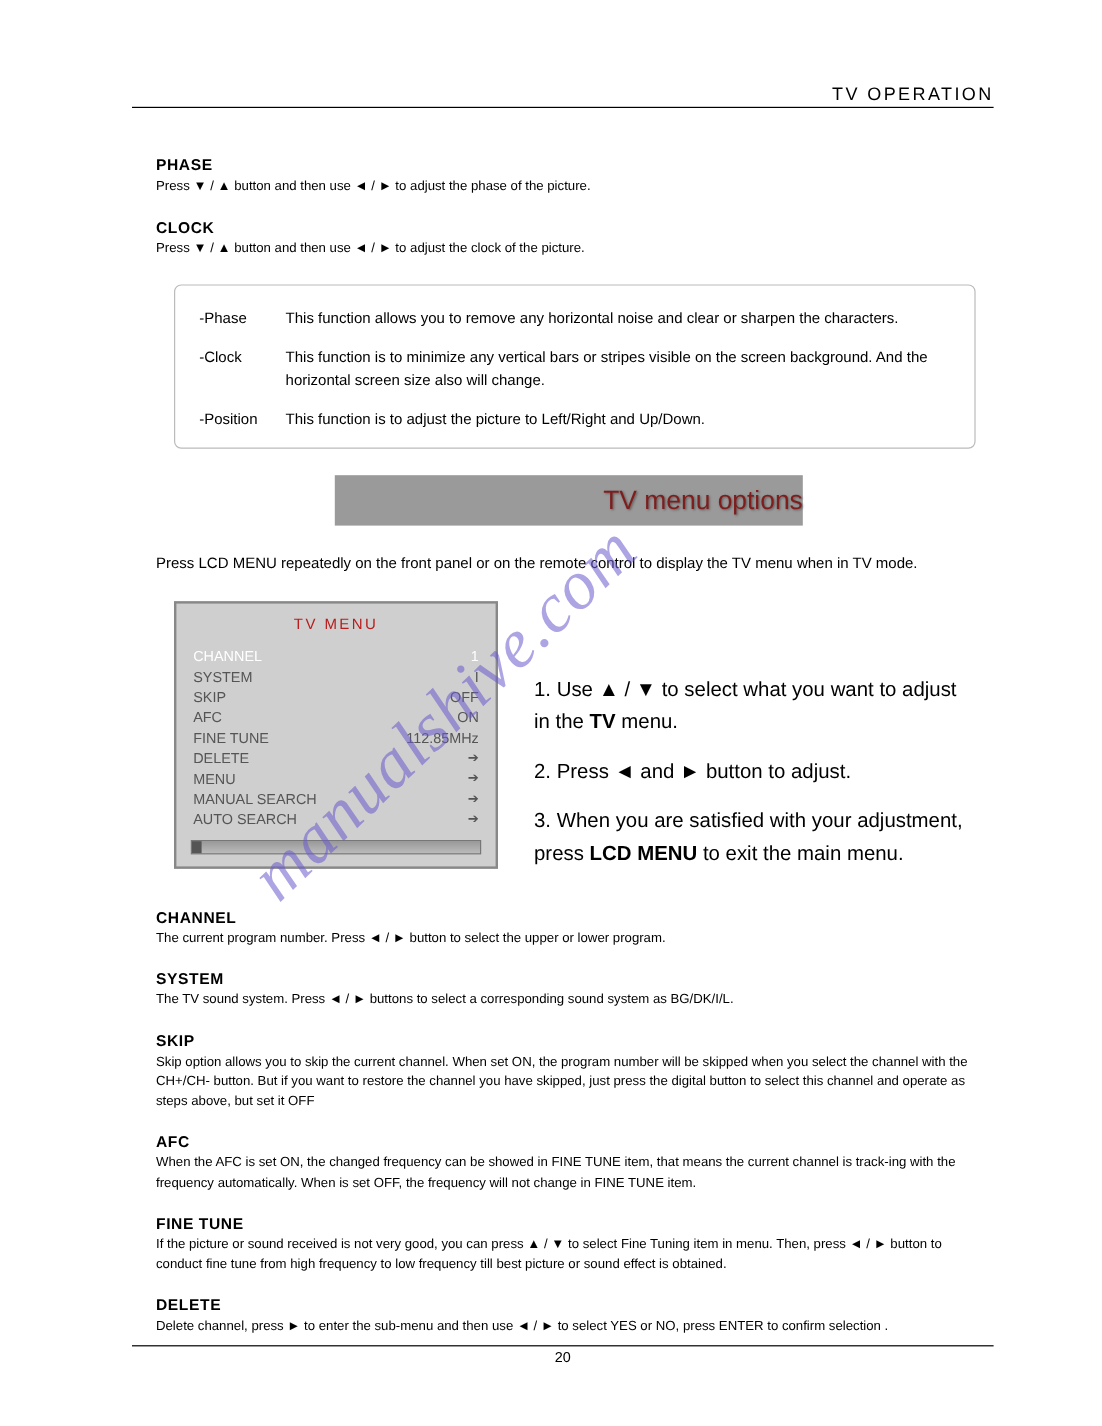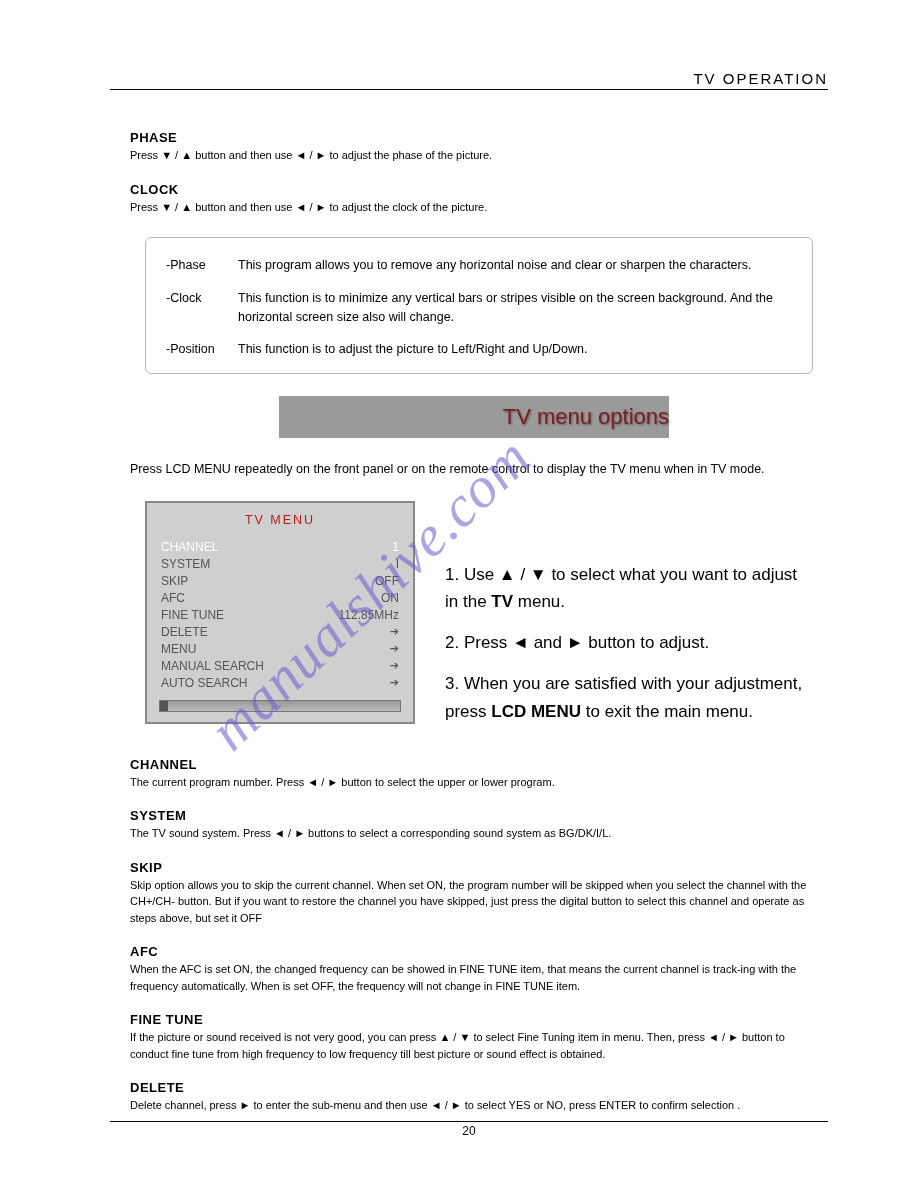--- a/index.html
+++ b/index.html
@@ -96,21 +96,21 @@
 
 <div class="sec-title">PHASE</div>
 <div class="body-text">Press ▼ / ▲ button and then use ◄ / ► to adjust the phase of the picture.</div>
 
 <div class="sec-title">CLOCK</div>
 <div class="body-text">Press ▼ / ▲ button and then use ◄ / ► to adjust the clock of the picture.</div>
 
 <div class="info-box">
   <div class="info-row">
     <div class="info-label">-Phase</div>
-    <div>This program allows you to remove any horizontal noise and clear or sharpen the characters.</div>
+    <div>This function allows you to remove any horizontal noise and clear or sharpen the characters.</div>
   </div>
   <div class="info-row">
     <div class="info-label">-Clock</div>
     <div>This function is to minimize any vertical bars or stripes visible on the screen background. And the horizontal screen size also will change.</div>
   </div>
   <div class="info-row">
     <div class="info-label">-Position</div>
     <div>This function is to adjust the picture to Left/Right and Up/Down.</div>
   </div>
 </div>

